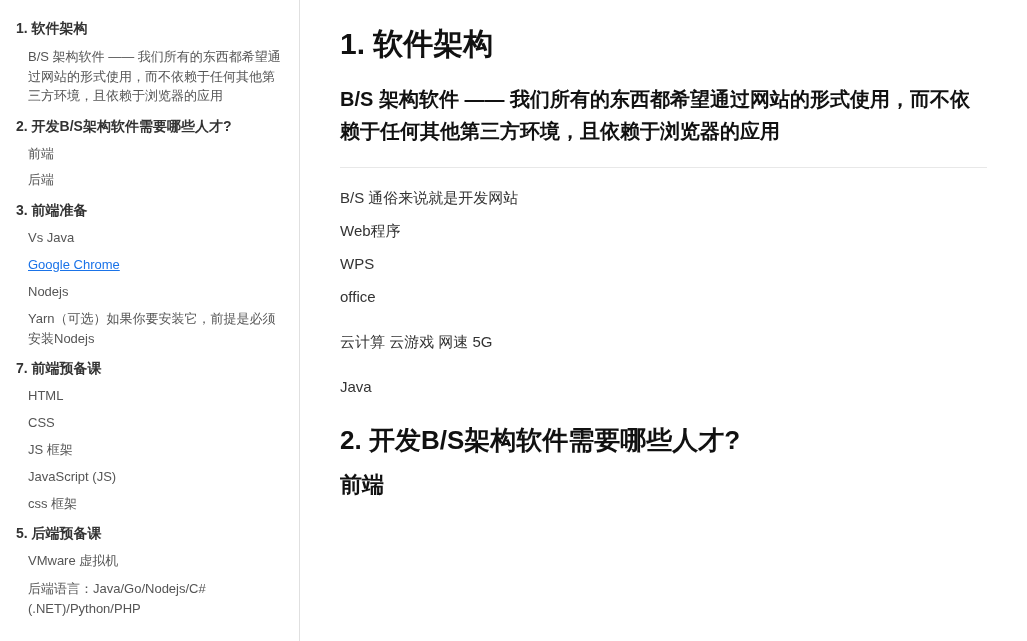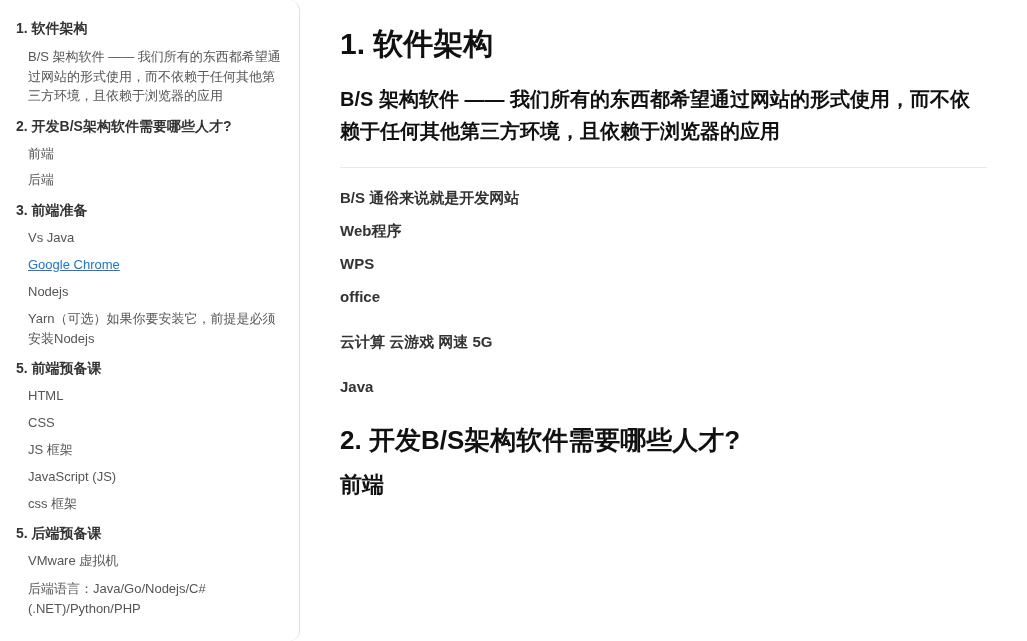--- a/index.html
+++ b/index.html
@@ -1,19 +1,18 @@
 <!DOCTYPE html>
 <html><head>
   <meta charset="utf-8">
   <style>
     * {
       margin: 0;
       padding: 0;
       box-sizing: border-box;
-      border-radius: 10px;
     }
 
     body {
       font-family: "Microsoft YaHei", "PingFang SC", "Helvetica Neue", Arial, sans-serif;
       display: flex;
       height: 641px;
       width: 1027px;
       overflow: hidden;
       background: #fff;
     }
@@ -97,21 +96,20 @@
       color: #111;
       line-height: 1.6;
       margin-bottom: 20px;
     }
 
     .main-paragraph {
       font-size: 15px;
       color: #333;
       line-height: 1.8;
       margin-bottom: 6px;
-      font-weight: bold;
     }
 
     .divider {
       border: none;
       border-top: 1px solid #e8e8e8;
       margin: 16px 0;
     }
 
     .spacer {
       height: 12px;
@@ -124,21 +122,21 @@
 <div class="sidebar-section-title">1. 软件架构</div>
     <div class="sidebar-item multiline">B/S 架构软件 —— 我们所有的东西都希望通过网站的形式使用，而不依赖于任何其他第三方环境，且依赖于浏览器的应用</div>
     <div class="sidebar-section-title">2. 开发B/S架构软件需要哪些人才?</div>
     <div class="sidebar-item">前端</div>
     <div class="sidebar-item">后端</div>
     <div class="sidebar-section-title">3. 前端准备</div>
     <div class="sidebar-item">Vs Java</div>
     <div class="sidebar-item active">Google Chrome</div>
     <div class="sidebar-item">Nodejs</div>
     <div class="sidebar-item multiline">Yarn（可选）如果你要安装它，前提是必须安装Nodejs</div>
-    <div class="sidebar-section-title">5. 前端预备课</div>
+    <div class="sidebar-section-title">7. 前端预备课</div>
     <div class="sidebar-item">HTML</div>
     <div class="sidebar-item">CSS</div>
     <div class="sidebar-item">JS 框架</div>
     <div class="sidebar-item">JavaScript (JS)</div>
     <div class="sidebar-item">css 框架</div>
     <div class="sidebar-section-title">5. 后端预备课</div>
     <div class="sidebar-item">VMware 虚拟机</div>
     <div class="sidebar-item multiline">后端语言：Java/Go/Nodejs/C#(.NET)/Python/PHP</div>
   </aside>
 

